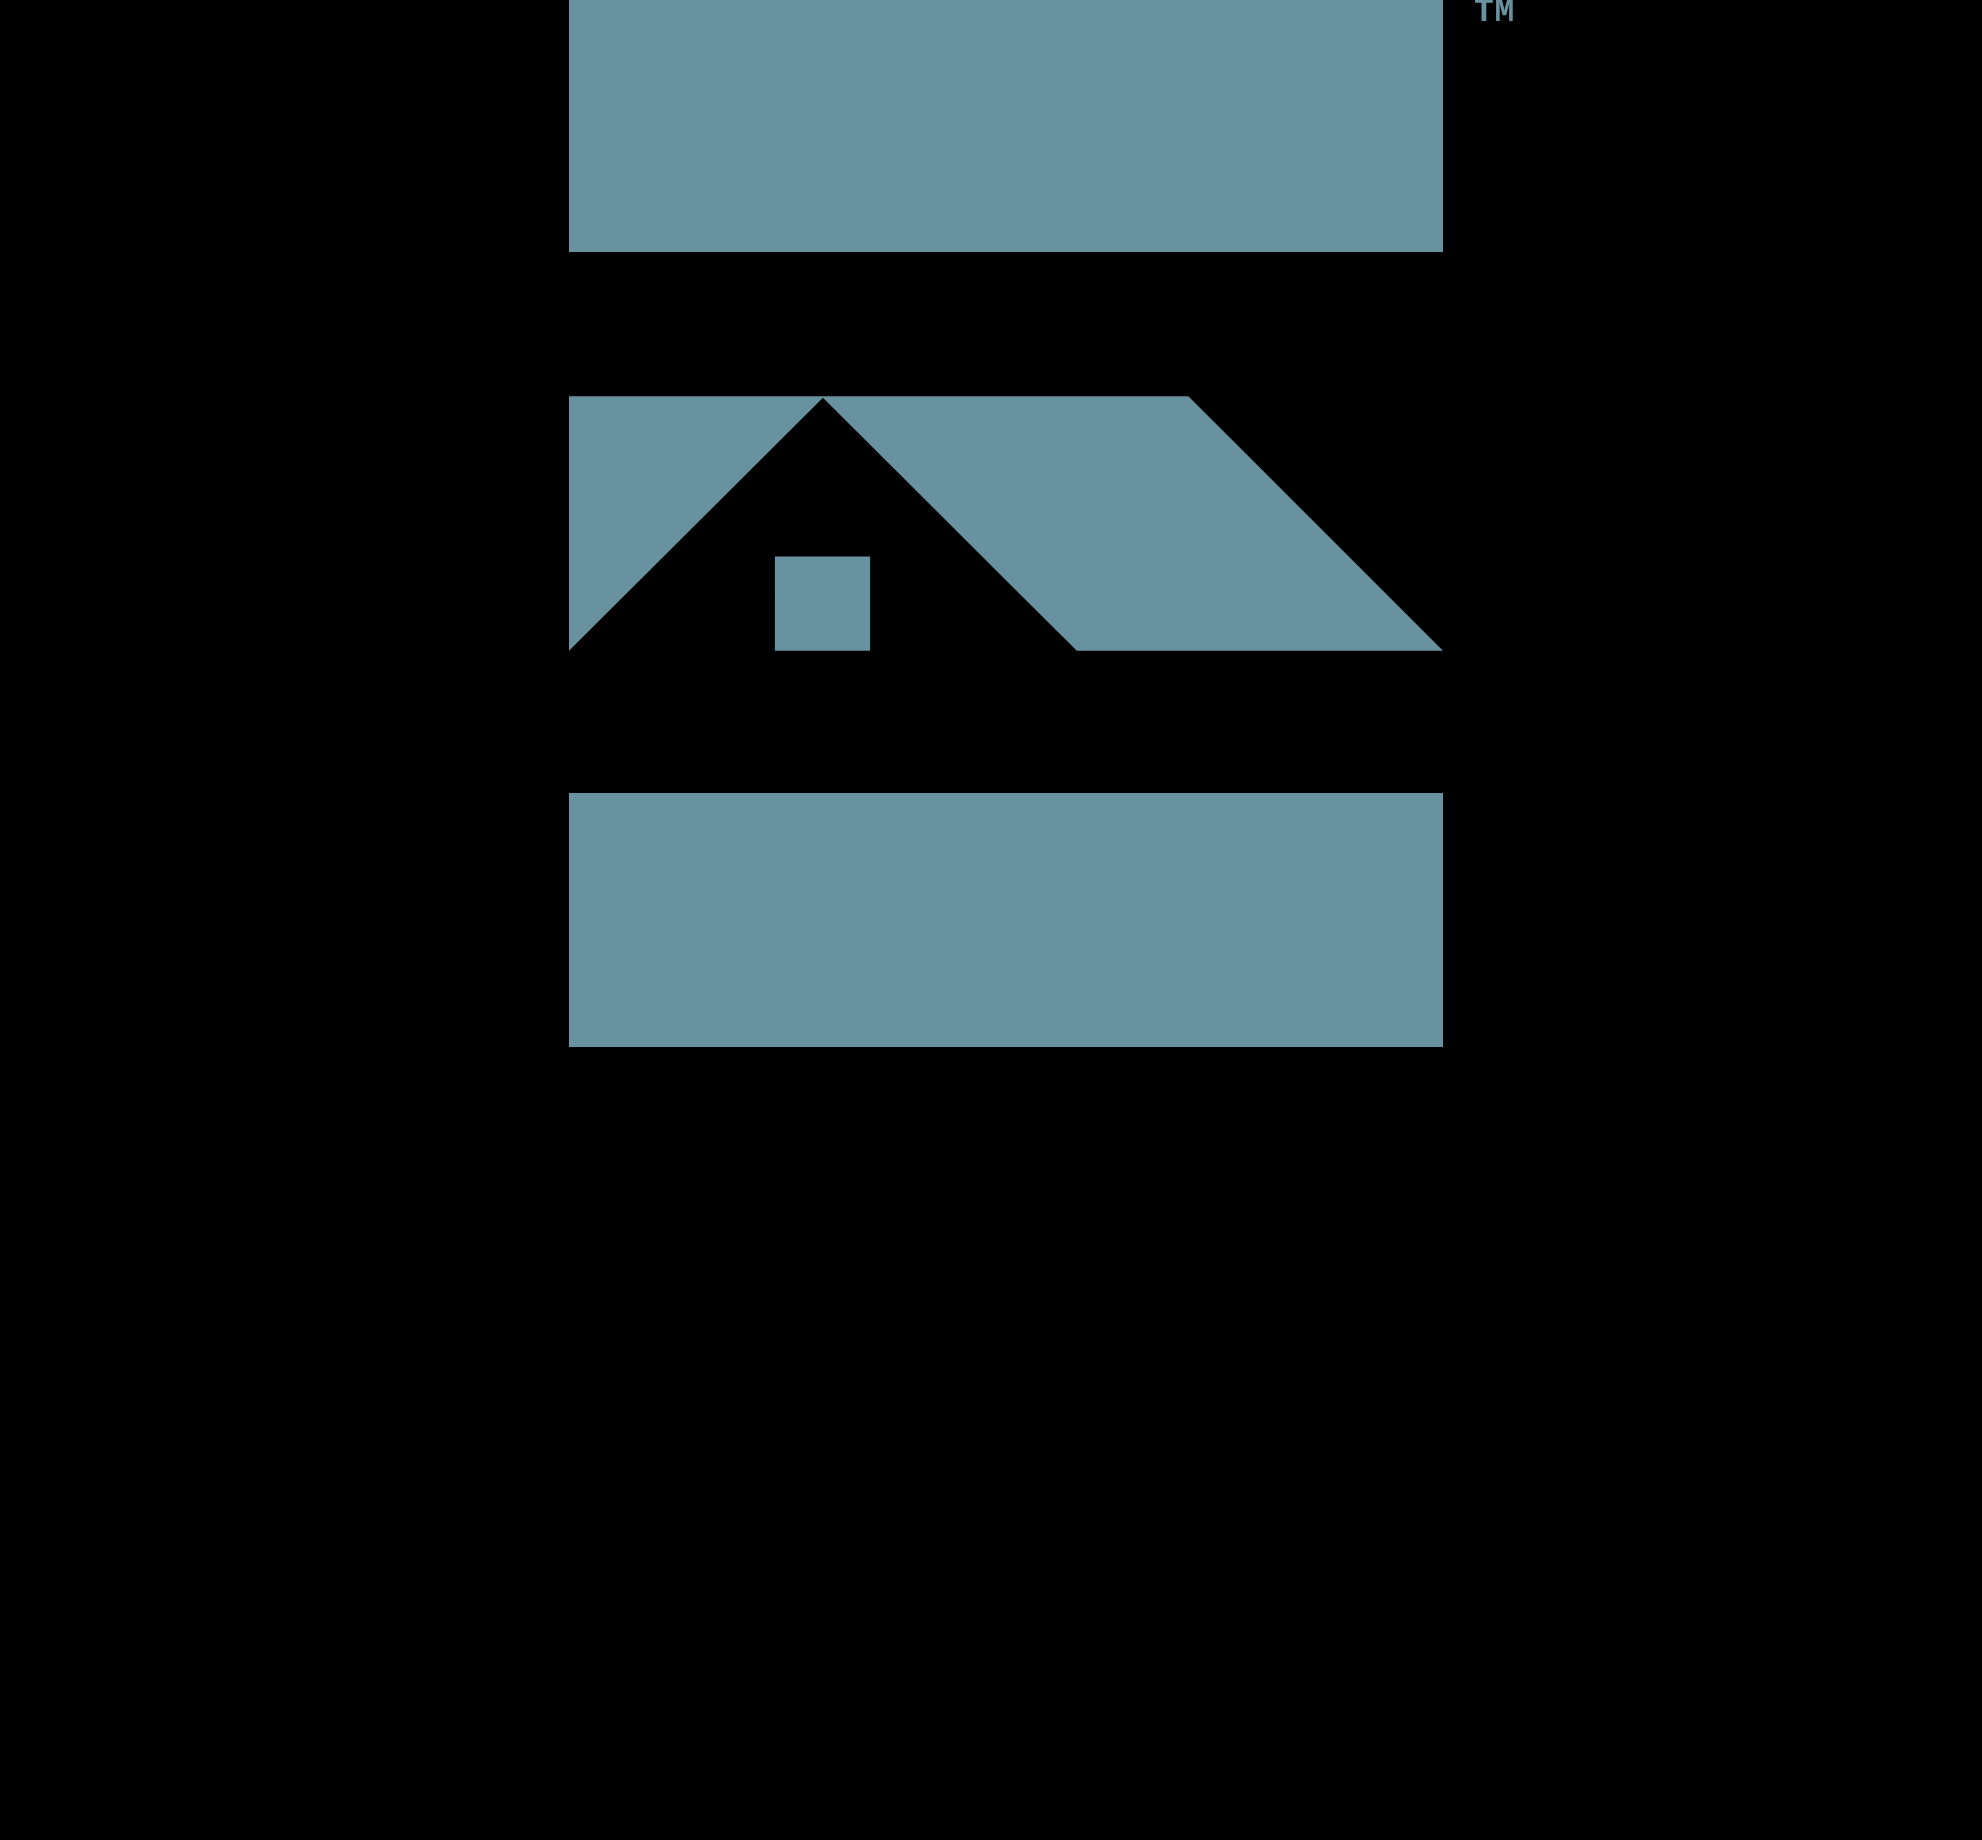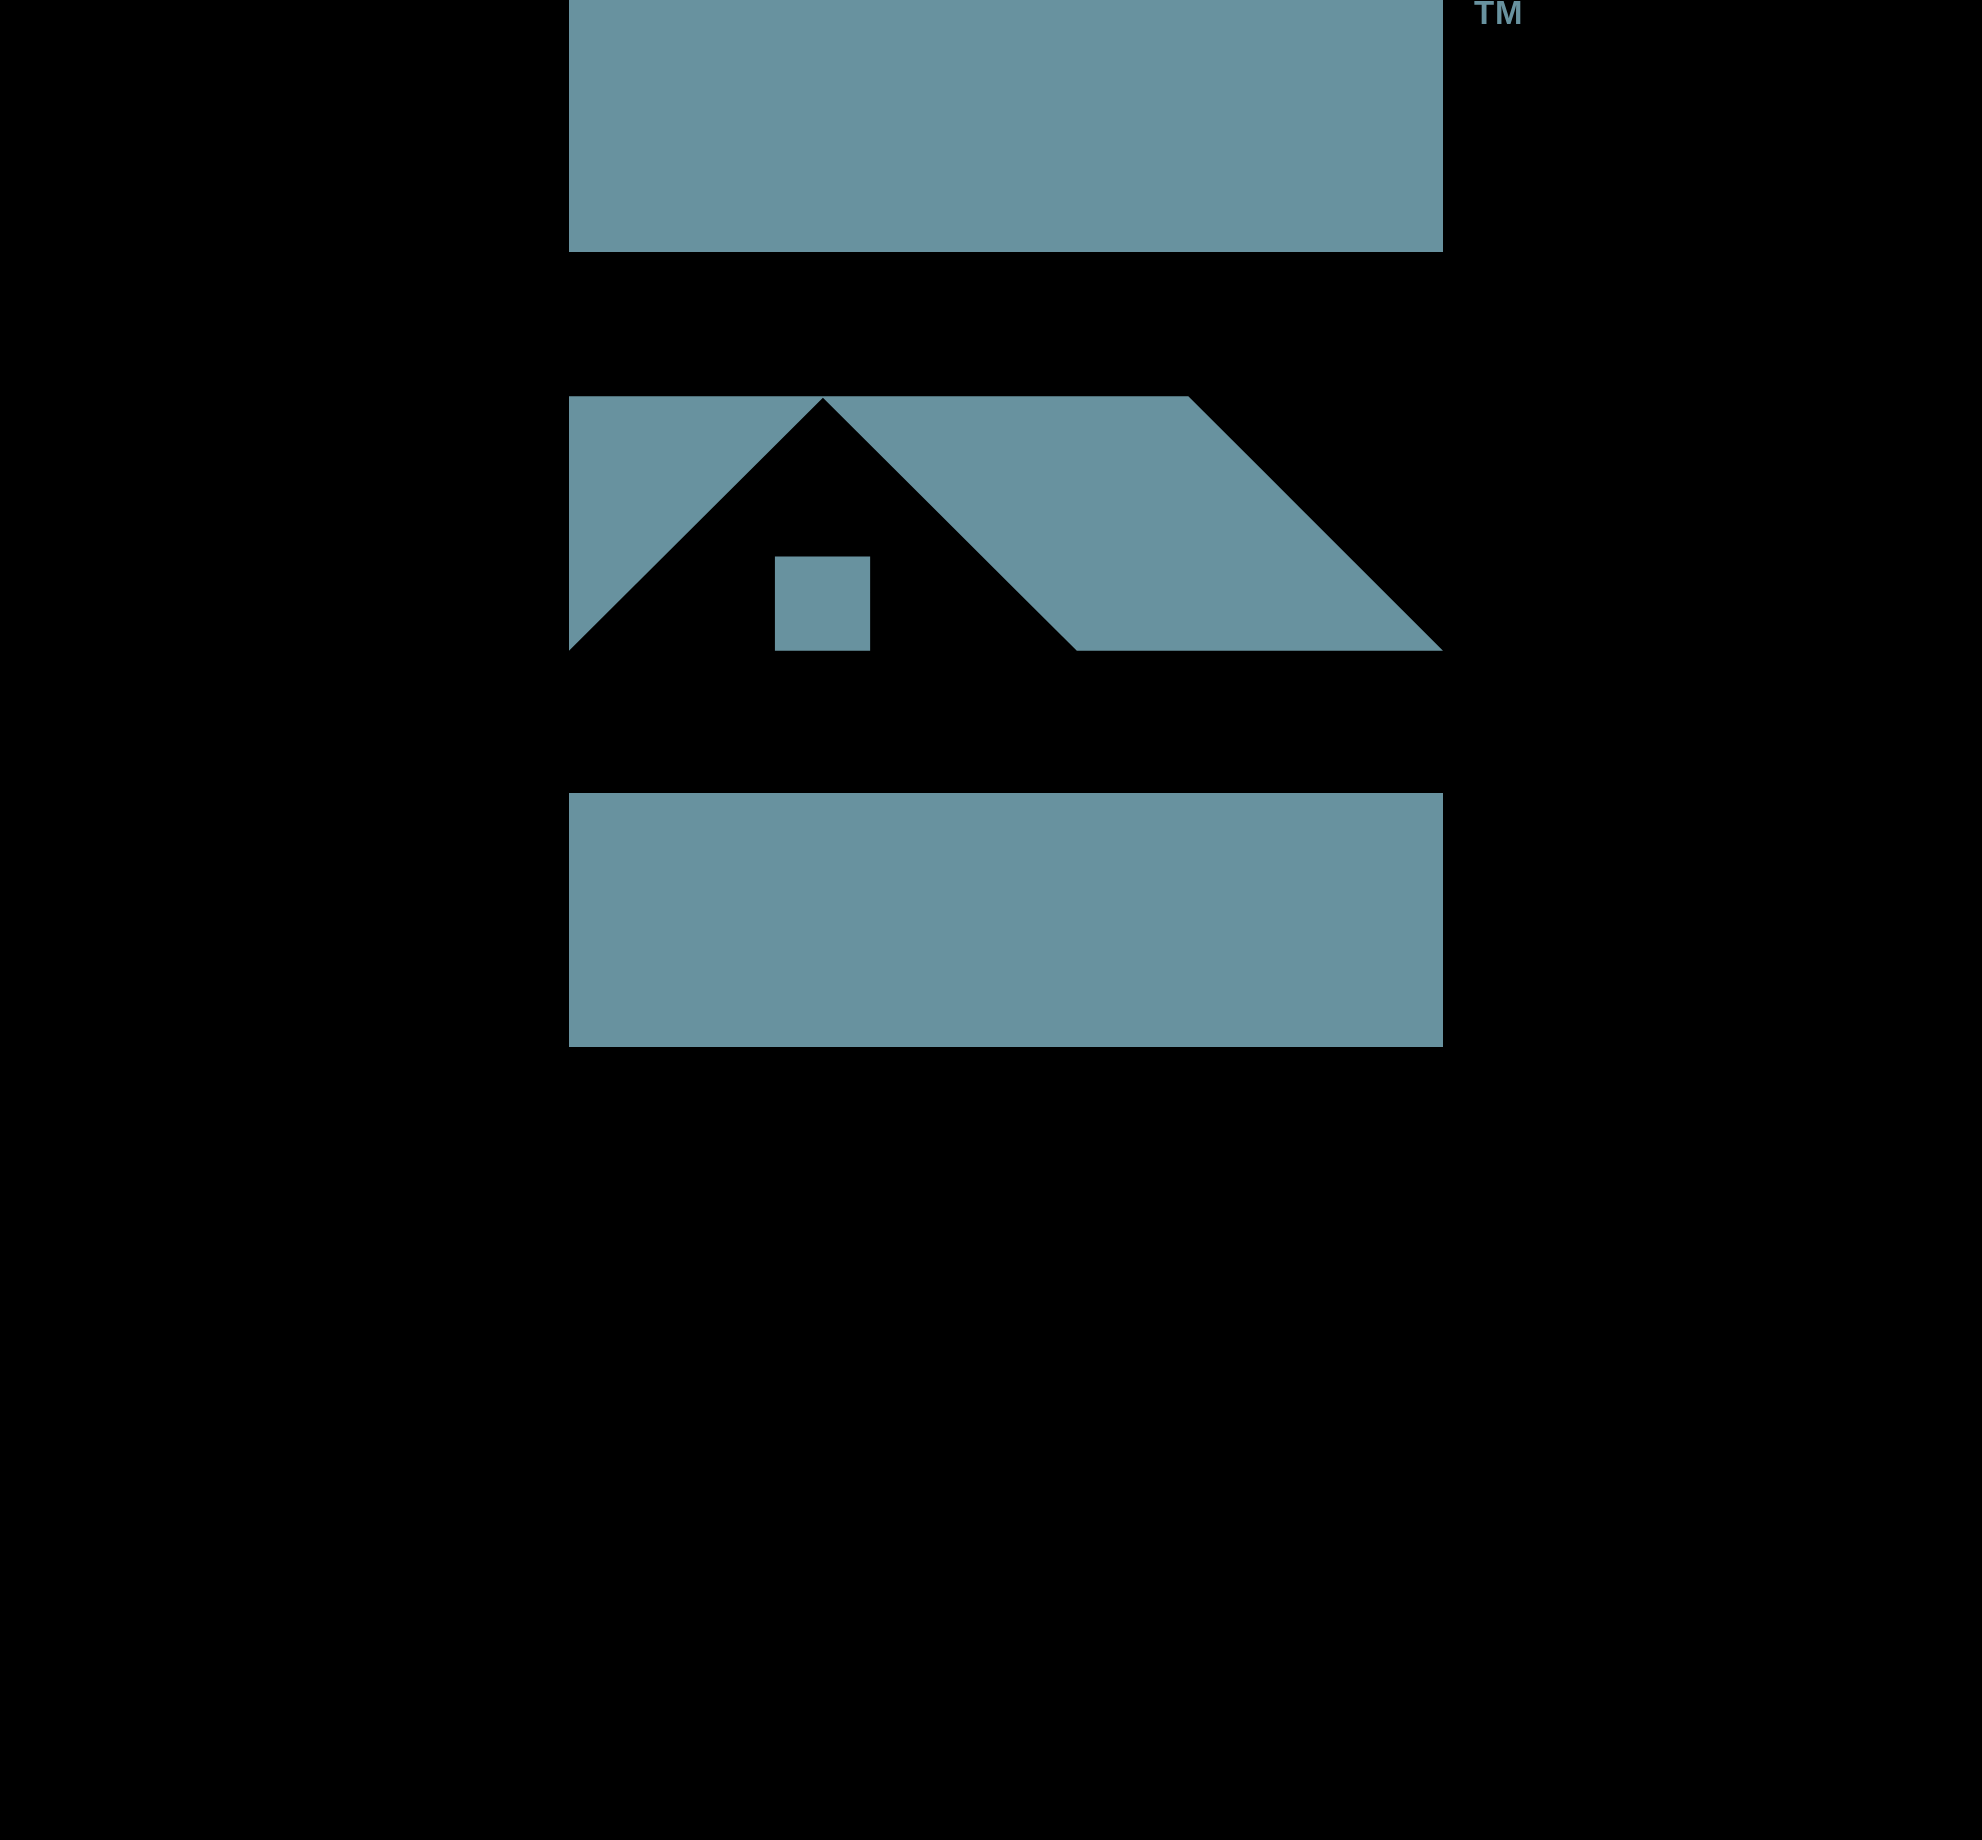--- a/index.html
+++ b/index.html
@@ -6,21 +6,21 @@
     margin: 0;
     padding: 0;
     background: #000000;
   }
   .stage {
     position: relative;
     width: 1574px;
     height: 1840px;
     background: var(--bg-color, #000000);
     overflow: hidden;
-    font-family: Liberation Sans, sans-serif;
+    font-family: Liberation Mono, monospace;
     text-align: center;
   }
   .logo-bar {
     position: absolute;
     left: 569px;
     width: 874px;
     height: 254px;
     background: var(--logo-color, #68929F);
   }
   .logo-bar.top {

